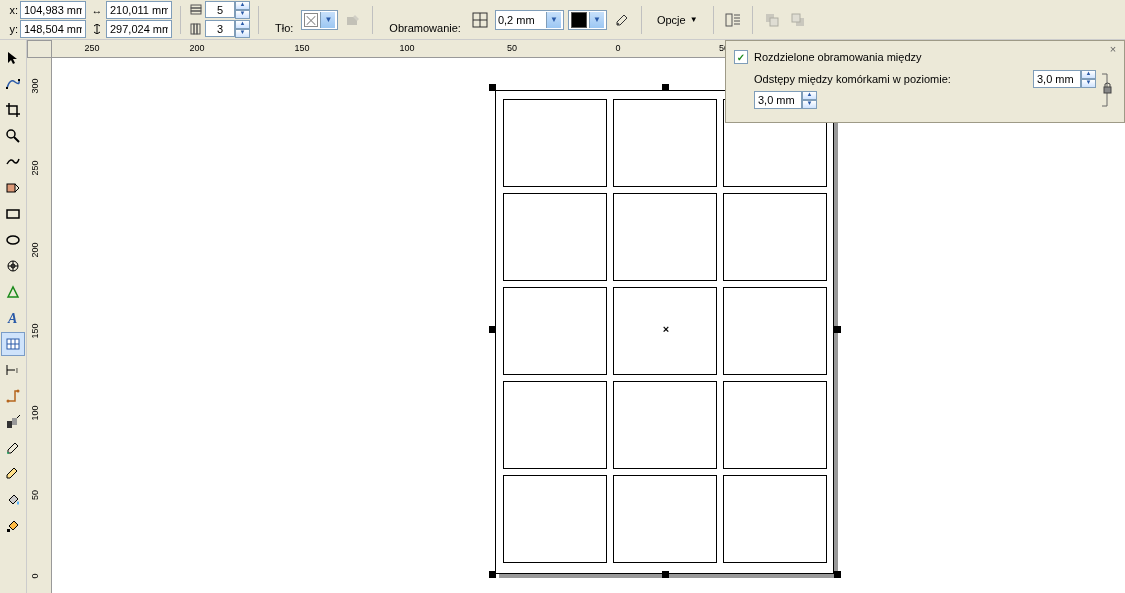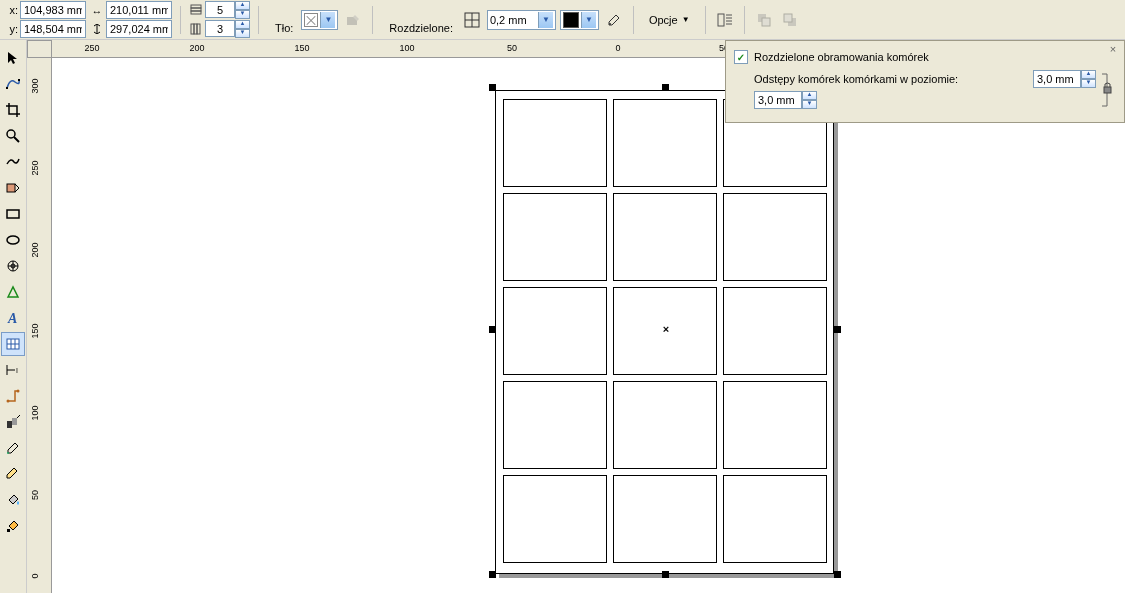--- a/index.html
+++ b/index.html
@@ -132,21 +132,21 @@
     <div class="x-pattern"></div>
     <div class="dd-arrow">▼</div>
   </div>
   <div class="tbicon icon-disabled">
       <svg width="16" height="16">
         <rect x="2" y="5" width="10" height="8" fill="#888"></rect>
         <path d="M10 3 L14 7 L12 9 L8 5 Z" fill="#aaa"></path>
       </svg>
     </div>
   <div class="divider"></div>
-  <span class="tblabel">Rozdzielone:</span>
+  <span class="tblabel">Obramowanie:</span>
   <div class="tbicon">
       <svg width="16" height="16">
         <rect x="1" y="1" width="14" height="14" fill="none" stroke="#333"></rect>
         <line x1="1" y1="8" x2="15" y2="8" stroke="#333"></line>
         <line x1="8" y1="1" x2="8" y2="15" stroke="#333"></line>
       </svg>
     </div>
   <div class="dropdown">
     <div class="dd-num"><input value="0,2 mm" style=""></div>
     <div class="dd-arrow">▼</div>
@@ -366,26 +366,26 @@
   <div class="handle" style="left:437px;top:513px;"></div>
   <div class="handle" style="left:610px;top:513px;"></div>
   <div class="handle" style="left:782px;top:513px;"></div>
   <div class="center-mark" style="left:614px;top:271px;">×</div>
 </div>
 
 <div class="popup">
   <div class="close">×</div>
   <div class="row">
     <div class="chk">✓</div>
-    <label>Rozdzielone obramowania komórek</label>
+    <label>Rozdzielone obramowania między</label>
   </div>
   <div style="display:flex;align-items:center;">
     <div style="flex:1;">
       <div class="row" style="margin-left:20px;">
-        <label>Odstępy komórek komórkami w poziomie:</label>
+        <label>Odstępy między komórkami w poziomie:</label>
         <div class="pop-spinner">
           <input value="3,0 mm" style="">
           <div class="spin-btns">
               <div class="spin-btn">▲</div>
               <div class="spin-btn">▼</div>
             </div>
         </div>
       </div>
       <div class="row" style="margin-left:20px;">
         <div class="pop-spinner">

